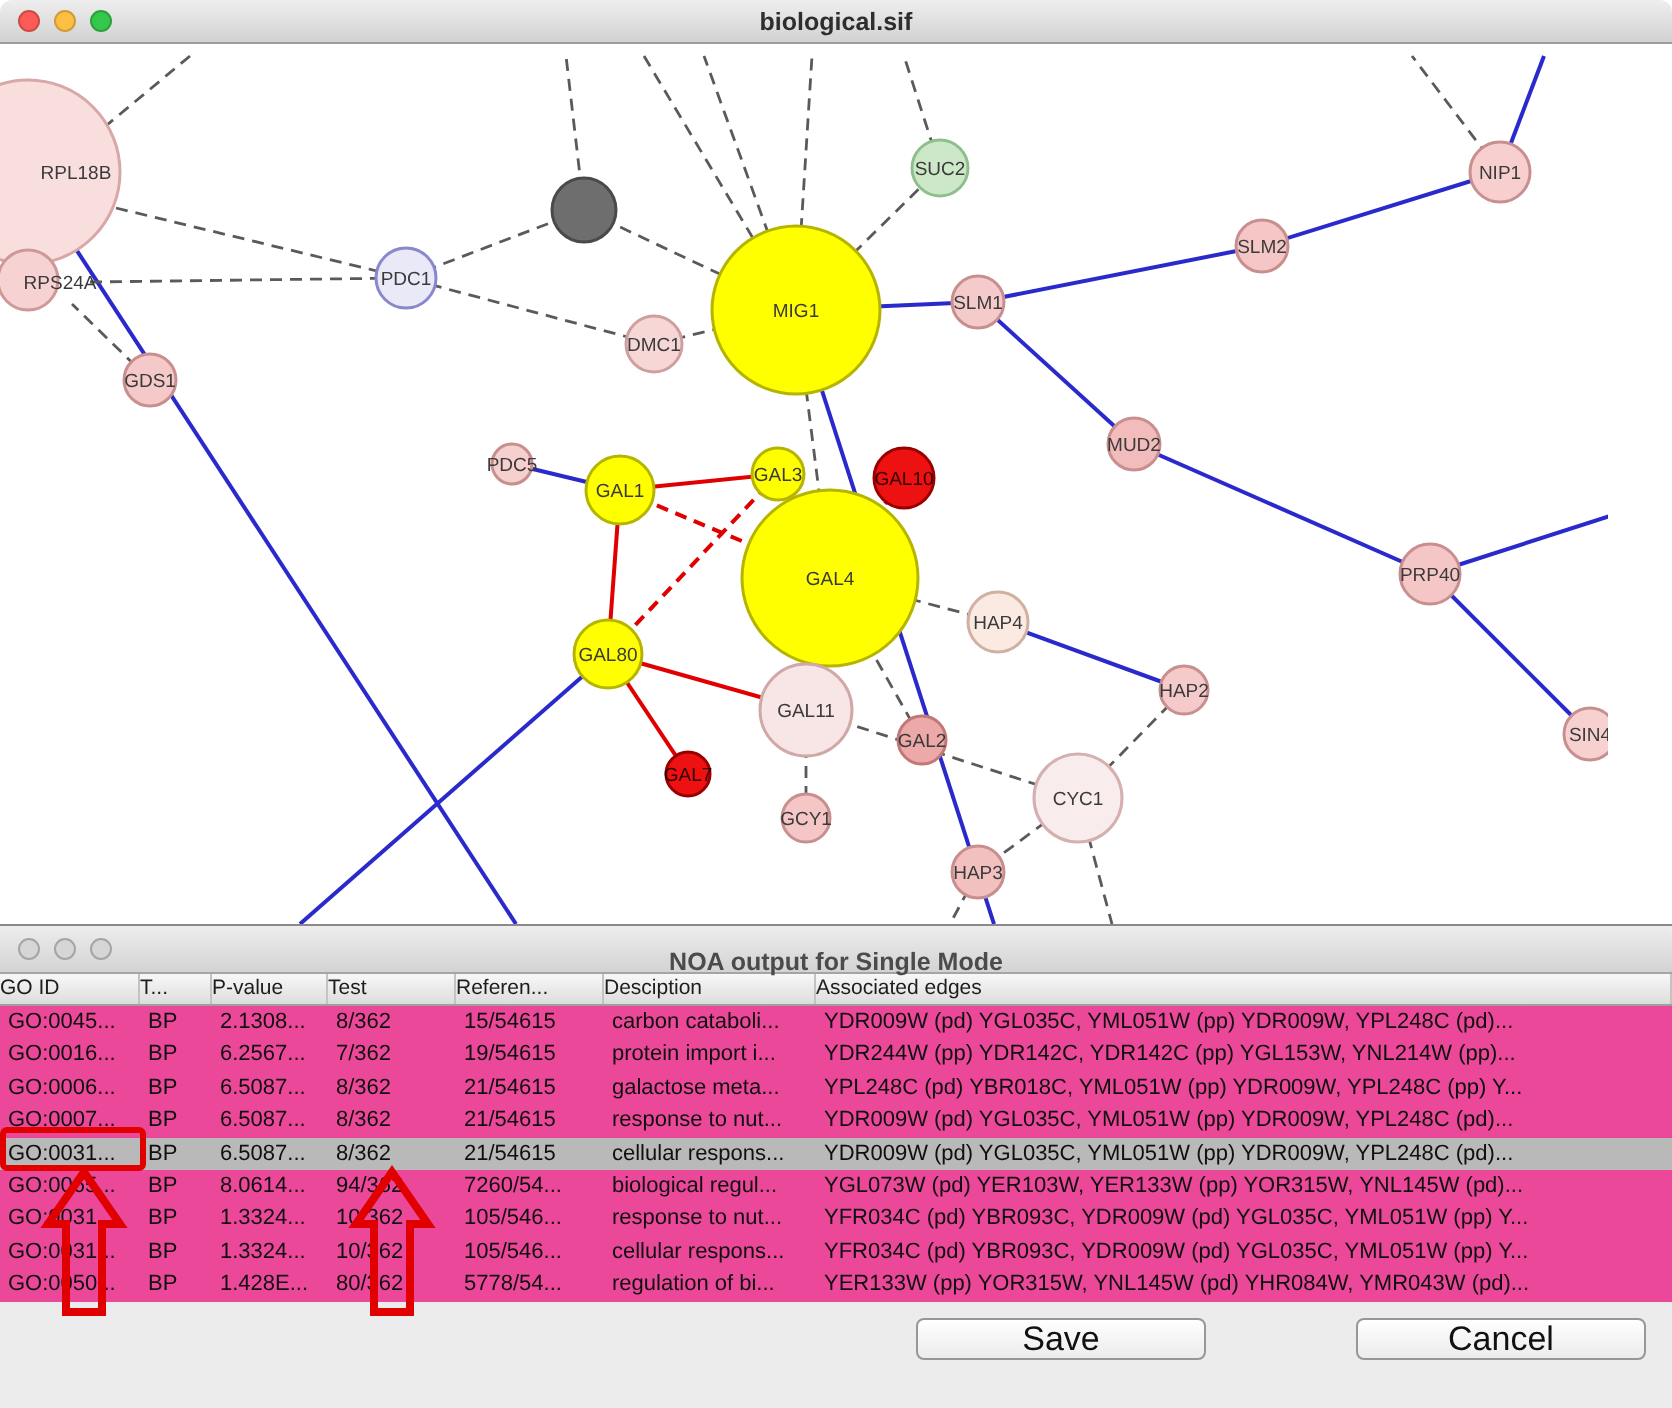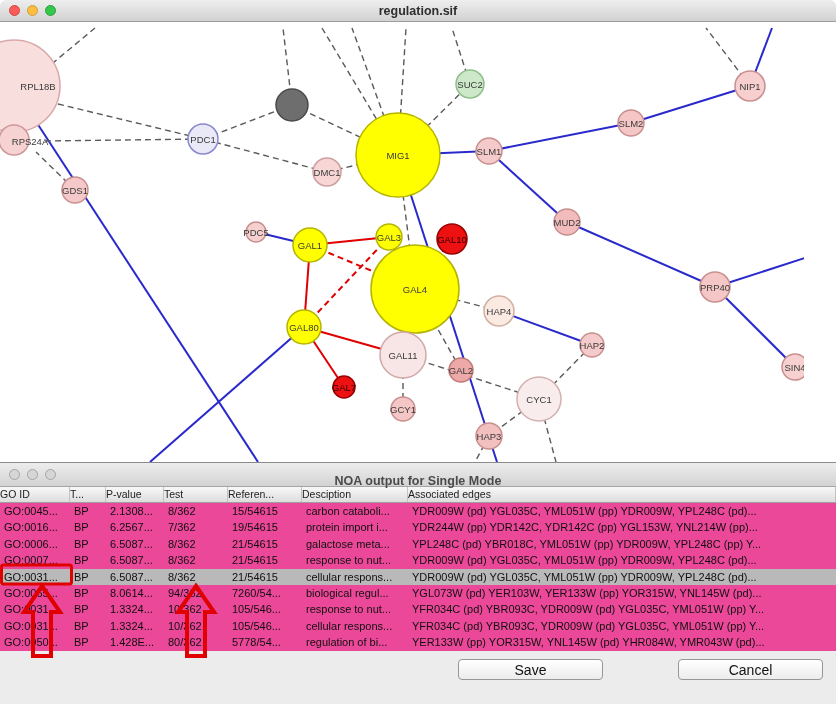--- a/index.html
+++ b/index.html
@@ -56,40 +56,40 @@
   .tr.selected{background:#b9b9b9;}
   .td{
     font-size:11px;color:#101010;line-height:16.4px;padding-left:4px;
     overflow:hidden;white-space:nowrap;box-sizing:border-box;
   }
   .footer{position:absolute;left:0;bottom:0;width:836px;height:54px;}
   .btn{
     position:absolute;top:9px;width:145px;height:21px;
     border:1px solid #979797;border-radius:4px;
     background:linear-gradient(#ffffff,#ececec);
-    font-family:"Liberation Sans", sans-serif;font-size:14px;color:#111;
+    font-family:"Liberation Sans", sans-serif;font-size:17px;color:#111;
     padding:0;cursor:pointer;
   }
   .btn.save{left:458px;}
   .btn.cancel{left:678px;}
 
   
   .overlay{position:absolute;left:0;top:0;width:836px;height:704px;pointer-events:none;z-index:50;}
 </style>
 </head>
 <body>
 
 <div class="screen">
 
   <section class="win-top">
     <div class="titlebar">
       <span class="tl r" style="background: rgb(252, 91, 87);"></span>
       <span class="tl y" style="background: rgb(253, 190, 65);"></span>
       <span class="tl g" style="background: rgb(52, 200, 74);"></span>
-      <span class="wtitle">regulation.sif</span>
+      <span class="wtitle">biological.sif</span>
     </div>
     <div class="canvas">
       <svg id="net-svg" width="836" height="440" viewBox="0 0 836 440">
           <line x1="20" y1="75" x2="258" y2="440" stroke="#2a2acc" stroke-width="2"></line>
           <line x1="398" y1="133" x2="489" y2="129" stroke="#2a2acc" stroke-width="2"></line>
           <line x1="489" y1="129" x2="631" y2="101" stroke="#2a2acc" stroke-width="2"></line>
           <line x1="631" y1="101" x2="750" y2="64" stroke="#2a2acc" stroke-width="2"></line>
           <line x1="750" y1="64" x2="772" y2="6" stroke="#2a2acc" stroke-width="2"></line>
           <line x1="567" y1="200" x2="489" y2="129" stroke="#2a2acc" stroke-width="2"></line>
           <line x1="567" y1="200" x2="715" y2="265" stroke="#2a2acc" stroke-width="2"></line>

